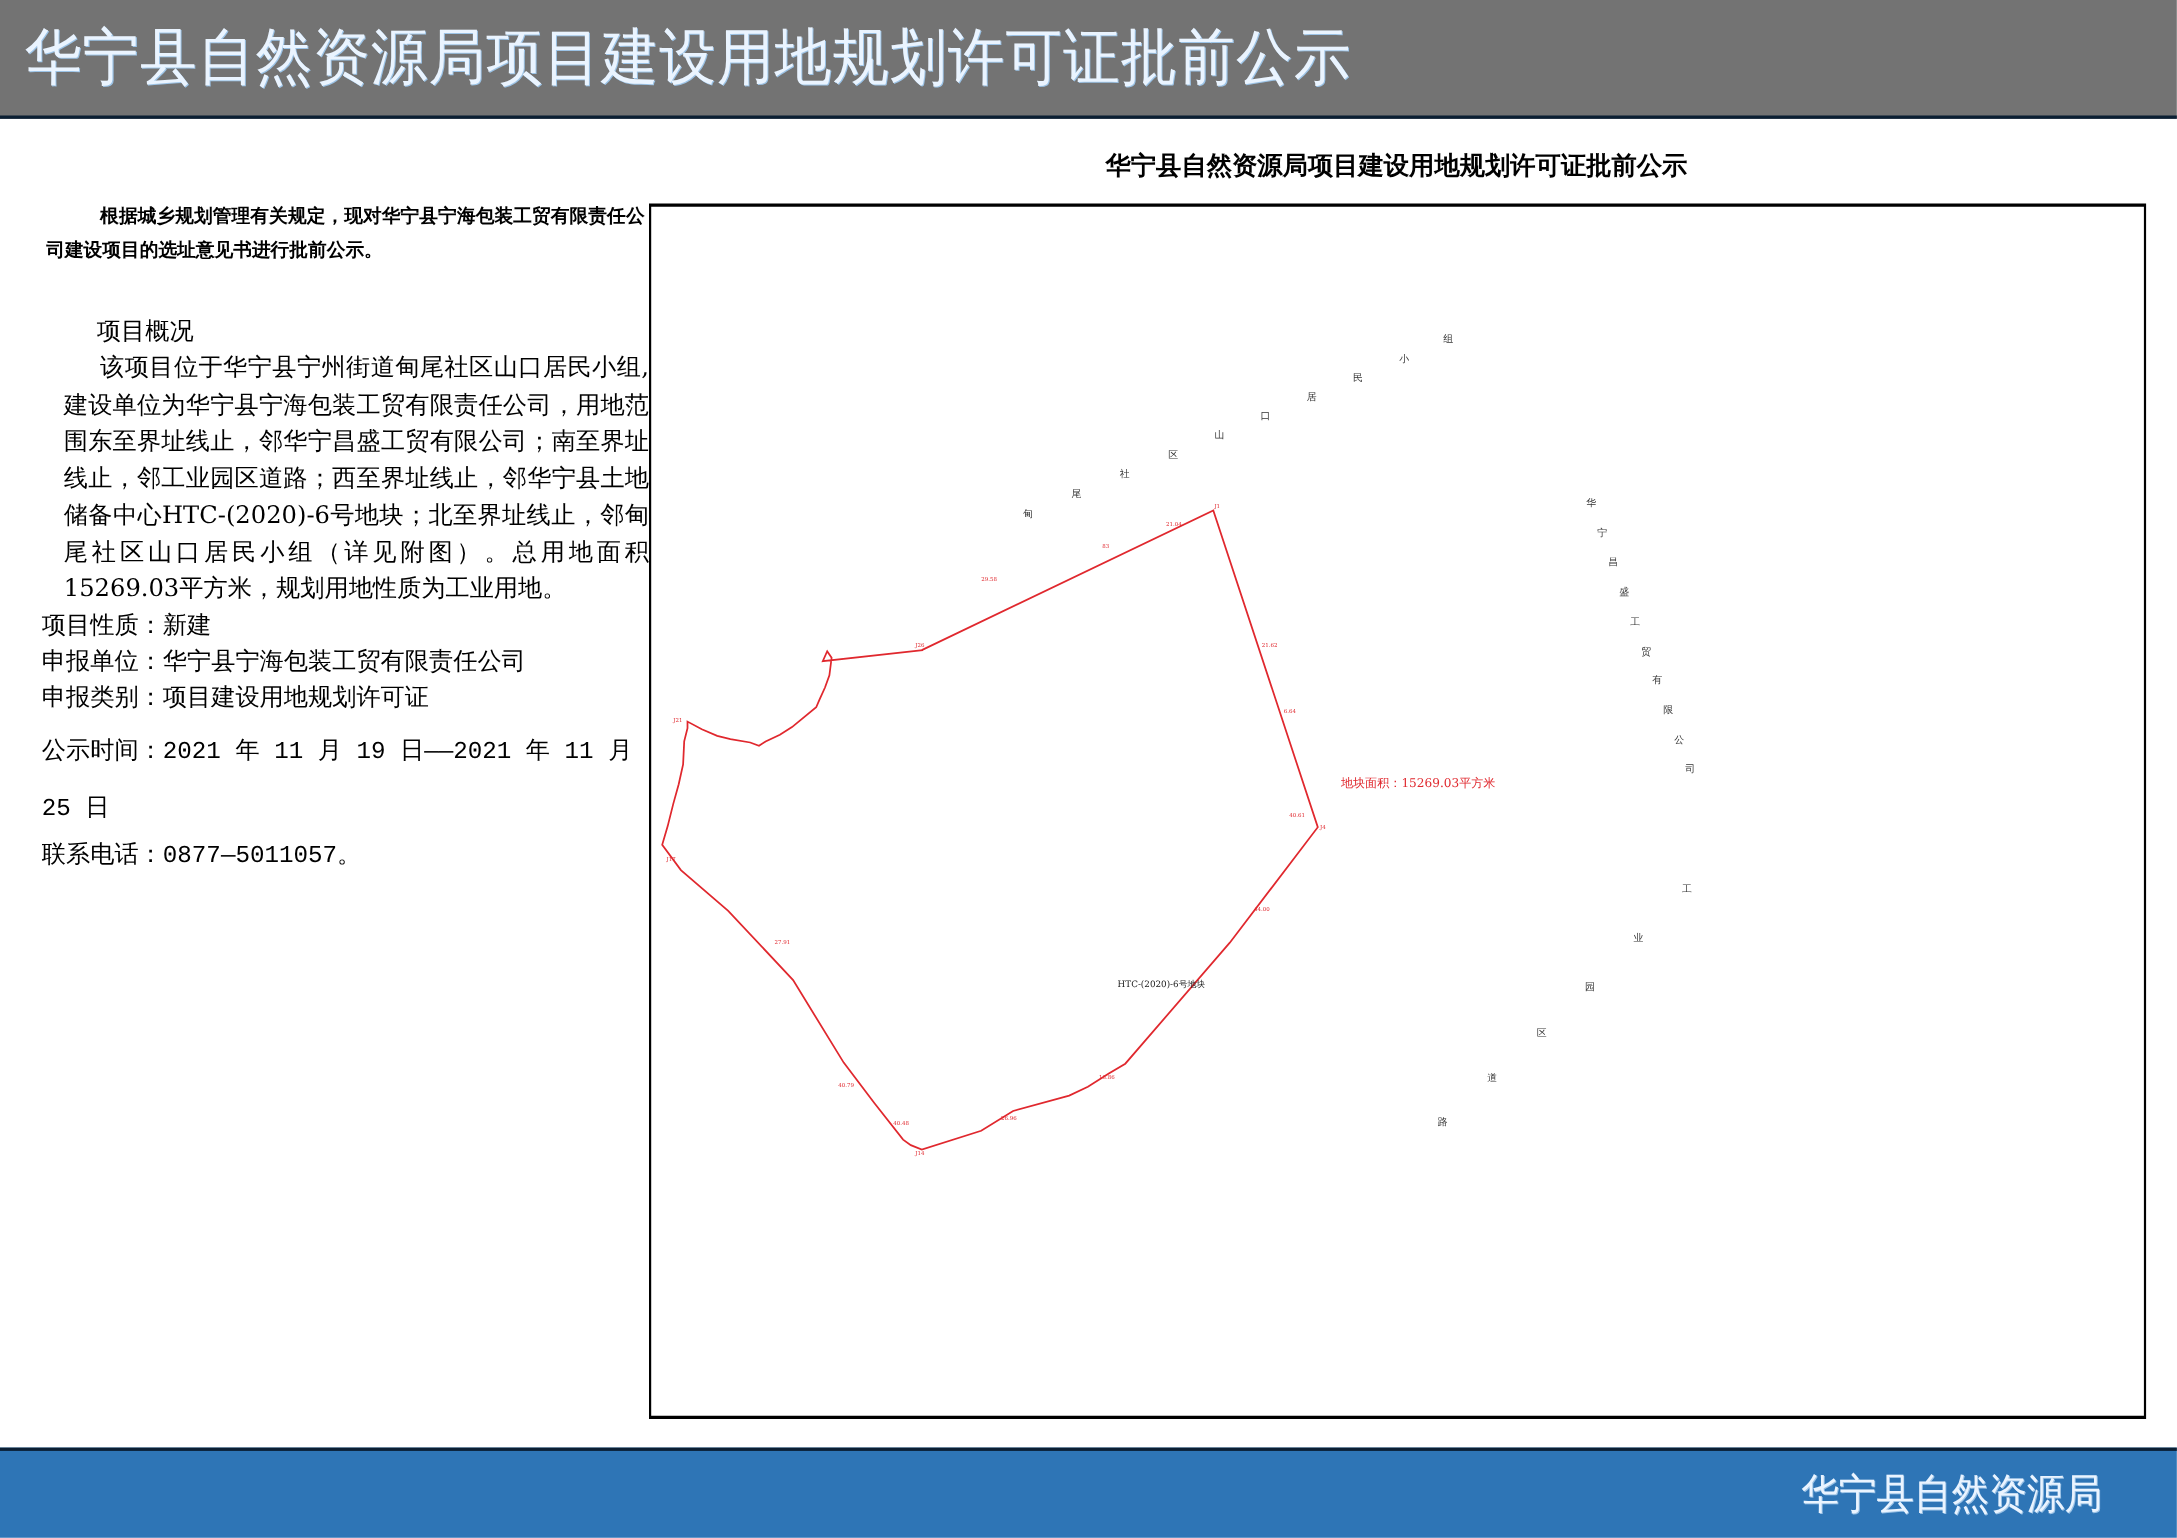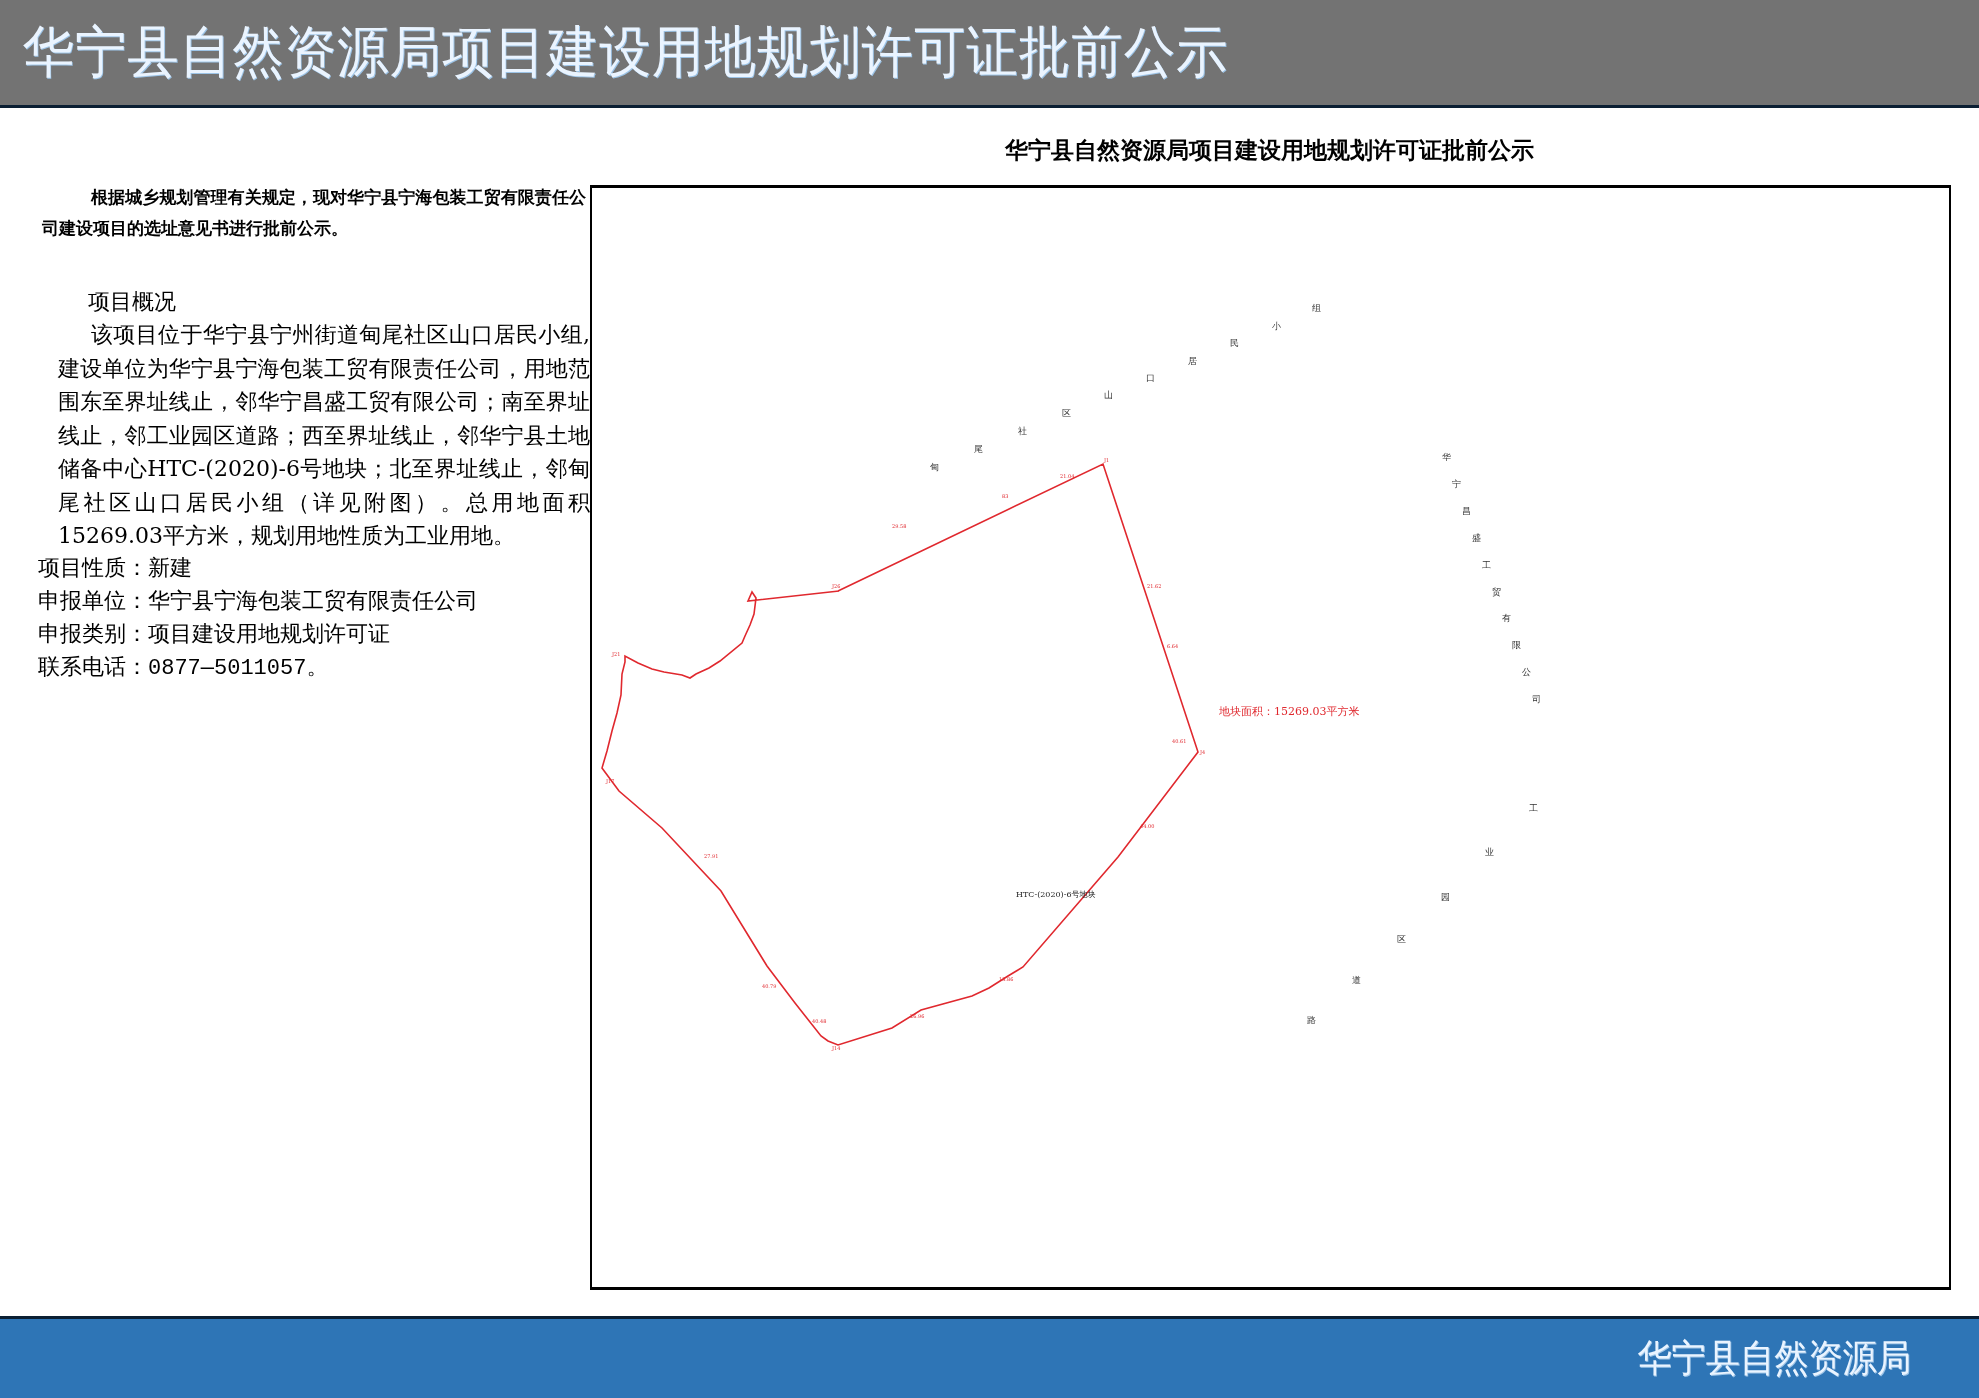--- a/index.html
+++ b/index.html
@@ -147,20 +147,21 @@
   <div class="header-title">华宁县自然资源局项目建设用地规划许可证批前公示</div>
 </div>
 
 <div class="left-column">
   <p class="intro">根据城乡规划管理有关规定，现对华宁县宁海包装工贸有限责任公司建设项目的选址意见书进行批前公示。</p>
   <p class="overview-title">项目概况</p>
   <p class="overview-body">该项目位于华宁县宁州街道甸尾社区山口居民小组,建设单位为华宁县宁海包装工贸有限责任公司，用地范围东至界址线止，邻华宁昌盛工贸有限公司；南至界址线止，邻工业园区道路；西至界址线止，邻华宁县土地储备中心HTC-(2020)-6号地块；北至界址线止，邻甸尾社区山口居民小组（详见附图）。总用地面积15269.03平方米，规划用地性质为工业用地。</p>
   <p class="info-line">项目性质：新建</p>
   <p class="info-line">申报单位：华宁县宁海包装工贸有限责任公司</p>
   <p class="info-line">申报类别：项目建设用地规划许可证</p>
+  <p class="info-line" style="margin-top:6px; line-height:52px;">公示时间：2021 年 11 月 19 日——2021 年 11 月 25 日</p>
   <p class="info-line">联系电话：0877—5011057。</p>
 </div>
 
 <div class="map-caption">华宁县自然资源局项目建设用地规划许可证批前公示</div>
 
 <div class="map-frame">
   <svg class="map-svg" viewBox="0 0 1357 1099" preserveAspectRatio="none">
 
     <polyline points="246,403 511,276 606,564 526,669 431,779 416,788 397,800 380,808 329,822 300,840 246,857 236,853 229,848 203,815 175,778 129,703 70,640 27,603 10,580 15,563 20,543 25,525 29,507 30,486 33,474 33,468 46,475 60,481 72,484 90,487 98,490 104,486 117,480 128,473 150,455 153,448 158,437 162,426 164,410 160,404 156,413 247,403" fill="none" stroke="#e0282e" stroke-width="1.6"></polyline>
 

